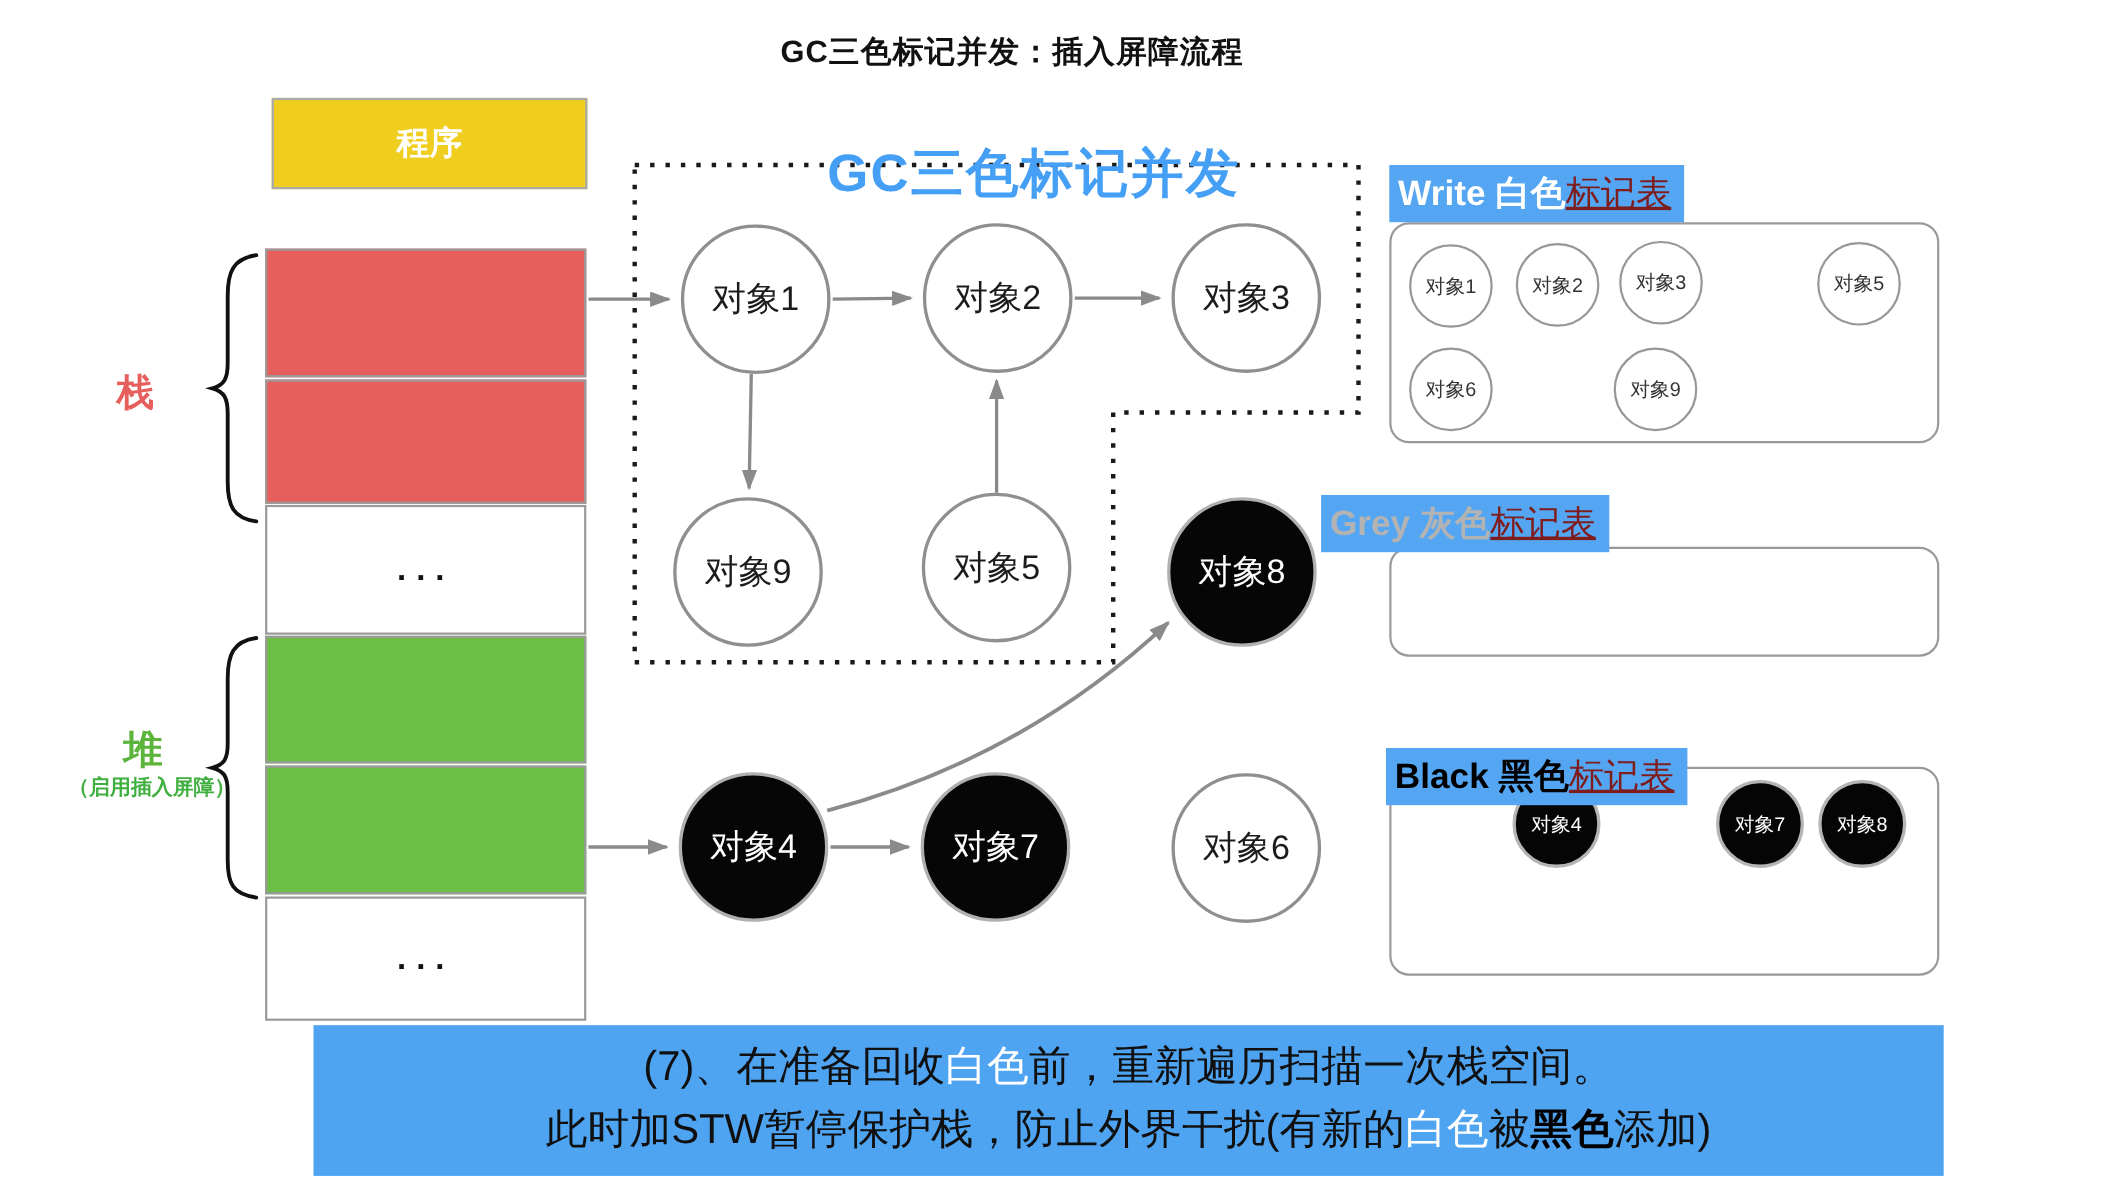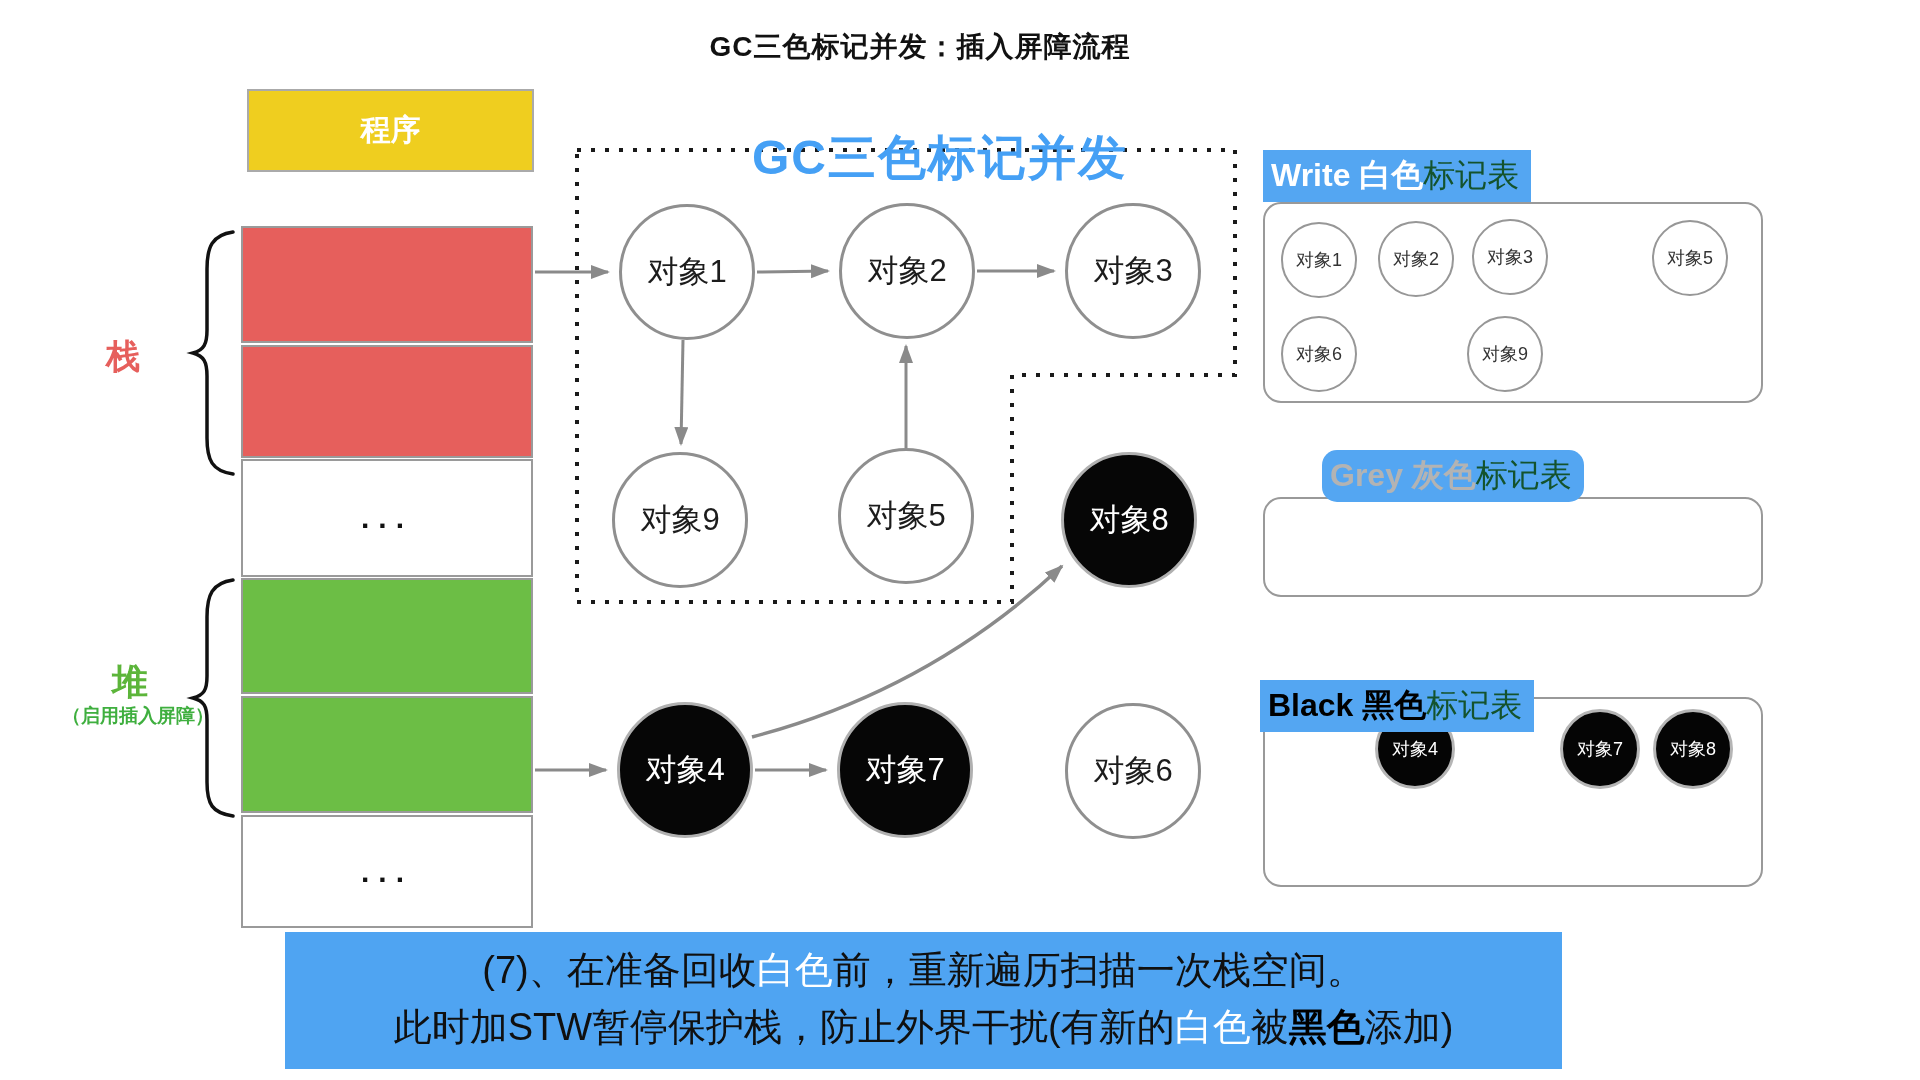--- a/index.html
+++ b/index.html
@@ -43,36 +43,36 @@
     display:flex;align-items:center;justify-content:center;font-size:31px;
   }
   .gnode.white{background:#ffffff;border:3px solid #8f8f8f;color:#1c1c1c;}
   .gnode.black{background:#060606;border:3px solid #b0b0b0;color:#ffffff;}
   
   .tbl-label{
     height:52px;background:#54a6f2;display:flex;align-items:center;
     padding:0 12px 0 8px;font-size:32px;white-space:nowrap;z-index:6;
   }
   .tbl-label .strong{font-weight:800;}
-  .tbl-label .rest{font-weight:400;color:#14532d;}
+  .tbl-label .rest{font-weight:400;color:#7f1d1d;text-decoration:underline;}
   .white-strong{color:#ffffff;}
   .grey-strong{color:#b3b3b3;}
   .black-strong{color:#000000;}
   .tbl-box{
     box-sizing:border-box;border:2px solid #999;border-radius:18px;background:#fff;z-index:5;
   }
   .mini{
     position:absolute;border-radius:50%;box-sizing:border-box;
     display:flex;align-items:center;justify-content:center;font-size:18px;
   }
   .mini.white{width:76px;height:76px;background:#fff;border:2px solid #979797;color:#333;}
   .mini.black{width:80px;height:80px;background:#050505;border:3px solid #b5b5b5;color:#fff;}
   
   .banner{
-    left:285px;top:932px;width:1277px;height:137px;background:#4fa4f2;
+    left:285px;top:932px;width:1482px;height:137px;background:#4fa4f2;
     text-align:center;color:#101010;font-size:38px;line-height:57px;padding-top:10px;
     box-sizing:border-box;
   }
   .banner .w{color:#ffffff;}
   .banner .b{color:#000;font-weight:900;}
   svg{position:absolute;left:0;top:0;z-index:2;pointer-events:none;}
   .layer3{z-index:3;} .layer4{z-index:4;}
 </style>
 </head>
 <body>
@@ -175,21 +175,21 @@
         <span>对象5</span>
       </div>
     <div class="mini white" style="left:16px;top:112px;">
         <span>对象6</span>
       </div>
     <div class="mini white" style="left:202px;top:112px;">
         <span>对象9</span>
       </div>
   </div>
 
-  <div class="abs tbl-label" style="left:1322px;top:450px;border-radius:15px;">
+  <div class="abs tbl-label" style="left:1201px;top:450px;">
     <span class="strong grey-strong">Grey 灰色</span>
       <span class="rest">标记表</span>
   </div>
   <div class="abs tbl-box" style="left:1263px;top:497px;width:500px;height:100px;"></div>
 
   <div class="abs tbl-label" style="left:1260px;top:680px;">
     <span class="strong black-strong">Black 黑色</span>
       <span class="rest">标记表</span>
   </div>
   <div class="abs tbl-box" style="left:1263px;top:697px;width:500px;height:190px;">

